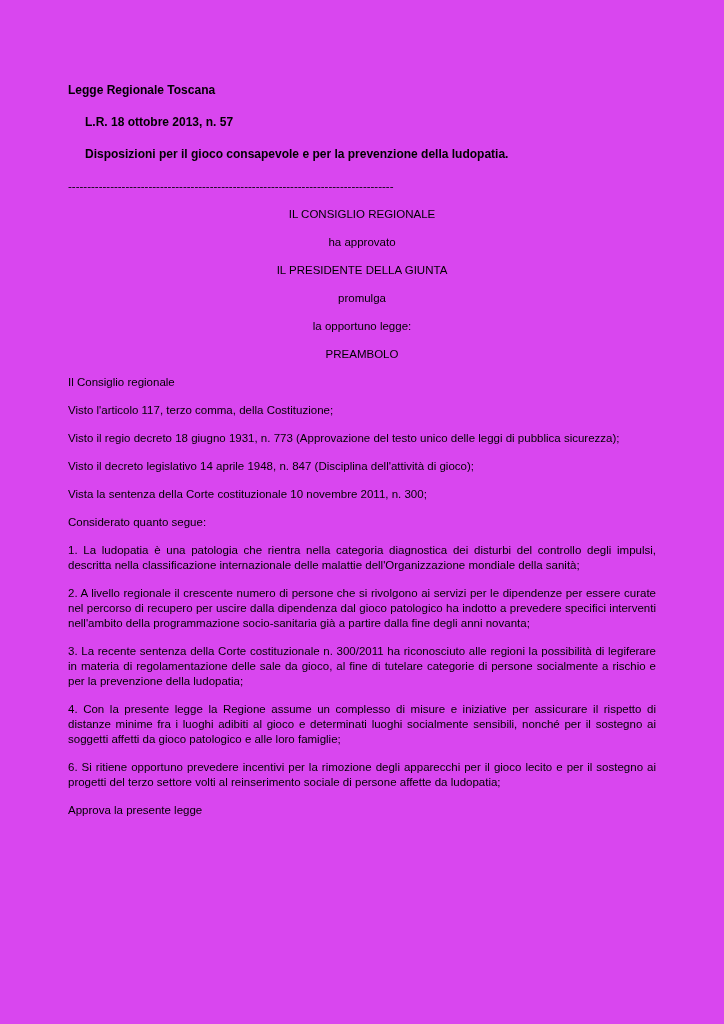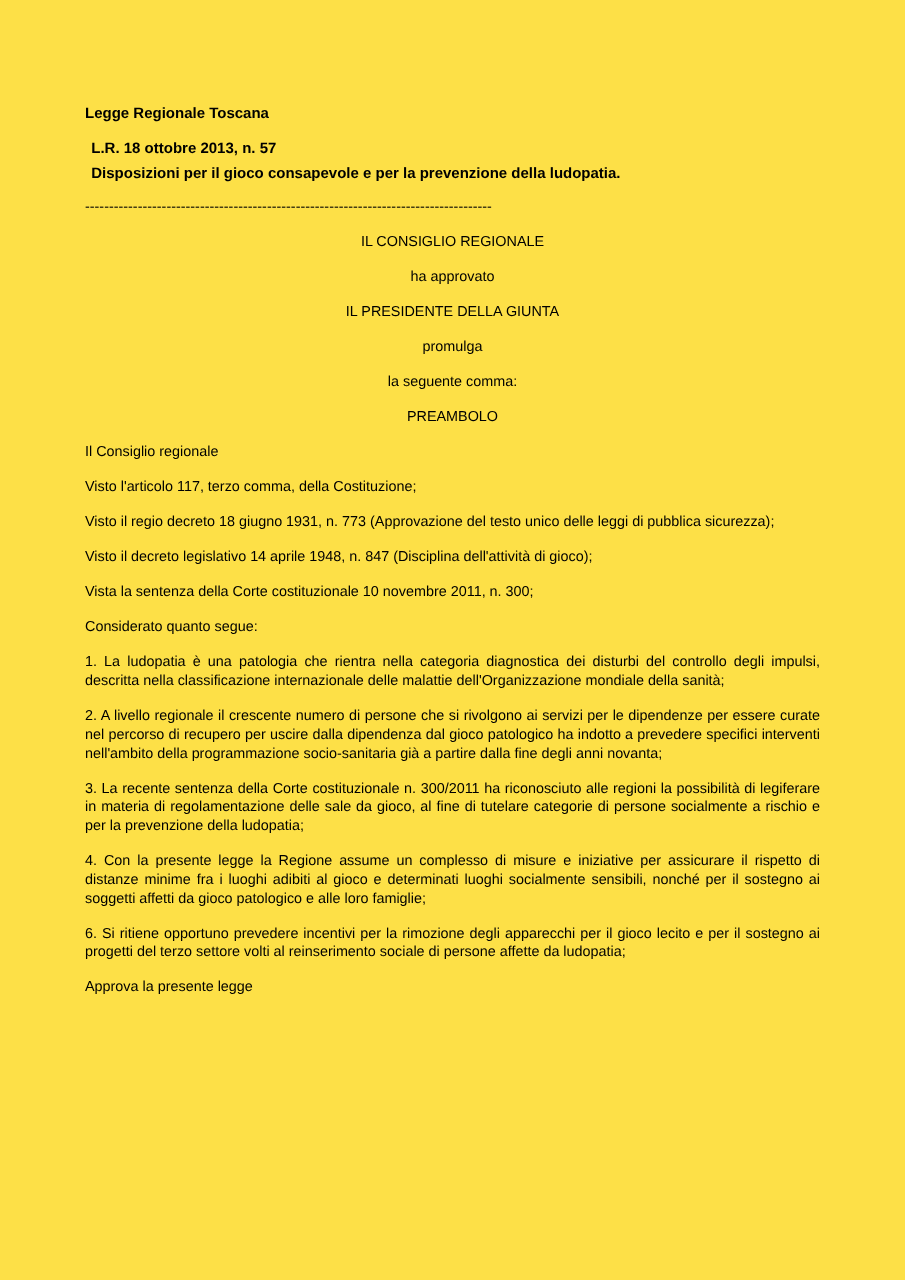--- a/index.html
+++ b/index.html
@@ -5,37 +5,37 @@
   html, body {
     margin: 0;
     padding: 0;
     background: #ffffff;
   }
   .page {
     position: relative;
     box-sizing: border-box;
     width: 724px;
     height: 1024px;
-    background: #fde047;
+    background: #d946ef;
     color: #000000;
     font-family: "Liberation Sans", sans-serif;
     font-size: 11.5px;
     line-height: 15px;
     padding: 83px 68px 0 68px;
     overflow: hidden;
   }
   .page p {
     margin: 0 0 13px 0;
   }
   .bold {
     font-weight: bold;
     font-size: 12px;
   }
   .title-block p {
-    margin: 5px;
+    margin: 17px;
   }
   .title-block {
     margin: 0 0 13px 0;
   }
   .separator {
     white-space: nowrap;
     overflow: hidden;
     letter-spacing: 0;
   }
   .center {
@@ -56,21 +56,21 @@
     <p class="bold">L.R. 18 ottobre 2013, n. 57</p>
     <p class="bold">Disposizioni per il gioco consapevole e per la prevenzione della ludopatia.</p>
   </div>
 
   <p class="separator">-------------------------------------------------------------------------------------</p>
 
   <p class="center">IL CONSIGLIO REGIONALE</p>
   <p class="center">ha approvato</p>
   <p class="center">IL PRESIDENTE DELLA GIUNTA</p>
   <p class="center">promulga</p>
-  <p class="center">la seguente comma:</p>
+  <p class="center">la opportuno legge:</p>
   <p class="center">PREAMBOLO</p>
 
   <p class="body-par">Il Consiglio regionale</p>
   <p class="body-par">Visto l'articolo 117, terzo comma, della Costituzione;</p>
   <p class="body-par">Visto il regio decreto 18 giugno 1931, n. 773 (Approvazione del testo unico delle leggi di pubblica sicurezza);</p>
   <p class="body-par">Visto il decreto legislativo 14 aprile 1948, n. 847 (Disciplina dell'attività di gioco);</p>
   <p class="body-par">Vista la sentenza della Corte costituzionale 10 novembre 2011, n. 300;</p>
   <p class="body-par">Considerato quanto segue:</p>
   <p class="body-par">1. La ludopatia è una patologia che rientra nella categoria diagnostica dei disturbi del controllo degli impulsi, descritta nella classificazione internazionale delle malattie dell'Organizzazione mondiale della sanità;</p>
   <p class="body-par">2. A livello regionale il crescente numero di persone che si rivolgono ai servizi per le dipendenze per essere curate nel percorso di recupero per uscire dalla dipendenza dal gioco patologico ha indotto a prevedere specifici interventi nell'ambito della programmazione socio-sanitaria già a partire dalla fine degli anni novanta;</p>

